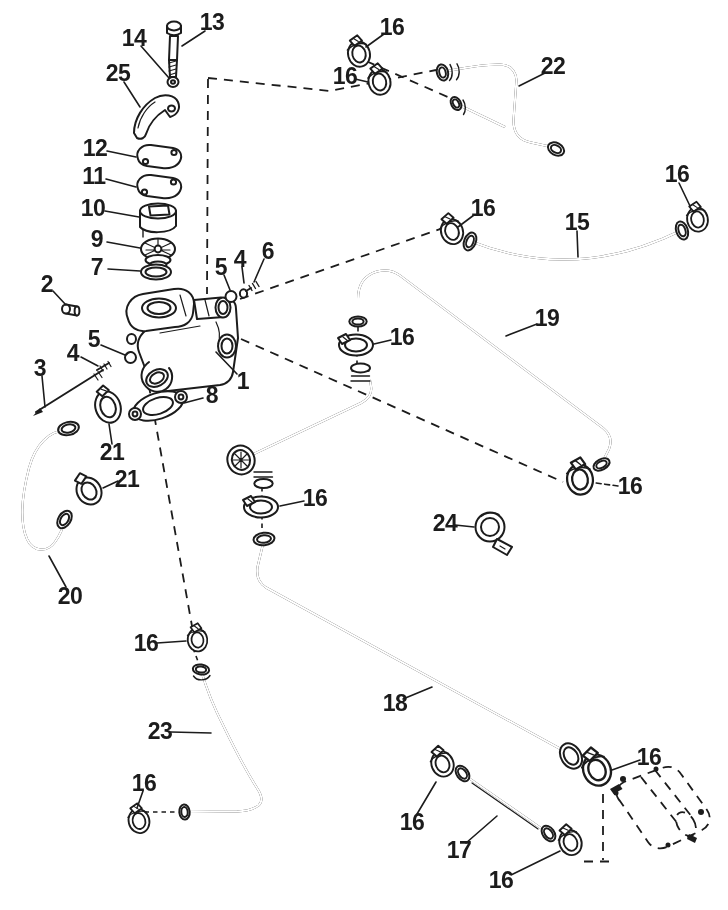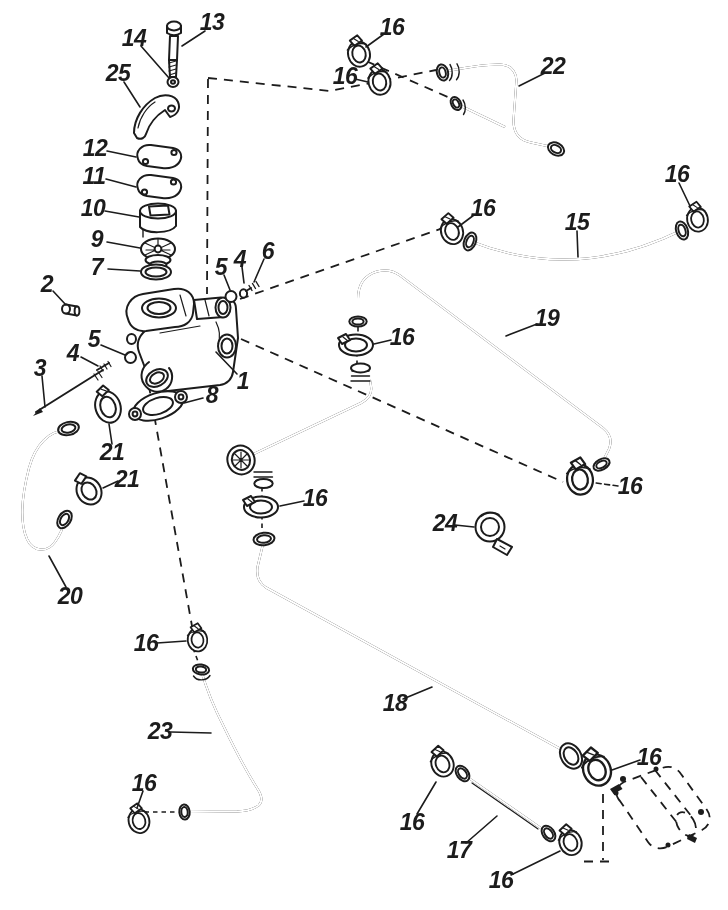--- a/index.html
+++ b/index.html
@@ -1,21 +1,20 @@
 <!DOCTYPE html>
 <html style="--ink: #1c1c1c; --paper: #ffffff;"><head>
 <meta charset="utf-8">
 <style>
   :root { --ink:#1c1c1c; --paper:#ffffff; }
   html,body { margin:0; padding:0; background:#888; }
   .page {
     position:relative; width:728px; height:910px; margin:0 auto;
     background:var(--paper); overflow:hidden;
     font-family:"Liberation Sans","DejaVu Sans",sans-serif;
-    font-style:italic;
   }
   svg { display:block; width:728px; height:910px; }
   svg * { vector-effect:none; }
   path, ellipse, circle, rect, line { stroke:var(--ink); stroke-width:2; fill:none; stroke-linecap:round; stroke-linejoin:round; }
   .fw { fill:#fff; }
   .fi { fill:var(--ink); stroke:none; }
   .thin { stroke-width:1.2; }
   .t14 { stroke-width:1.4; }
   .dash  { stroke-width:1.8; stroke-dasharray:9 7; stroke-linecap:butt; }
   .dash2 { stroke-width:1.6; stroke-dasharray:4.5 4; stroke-linecap:butt; }

